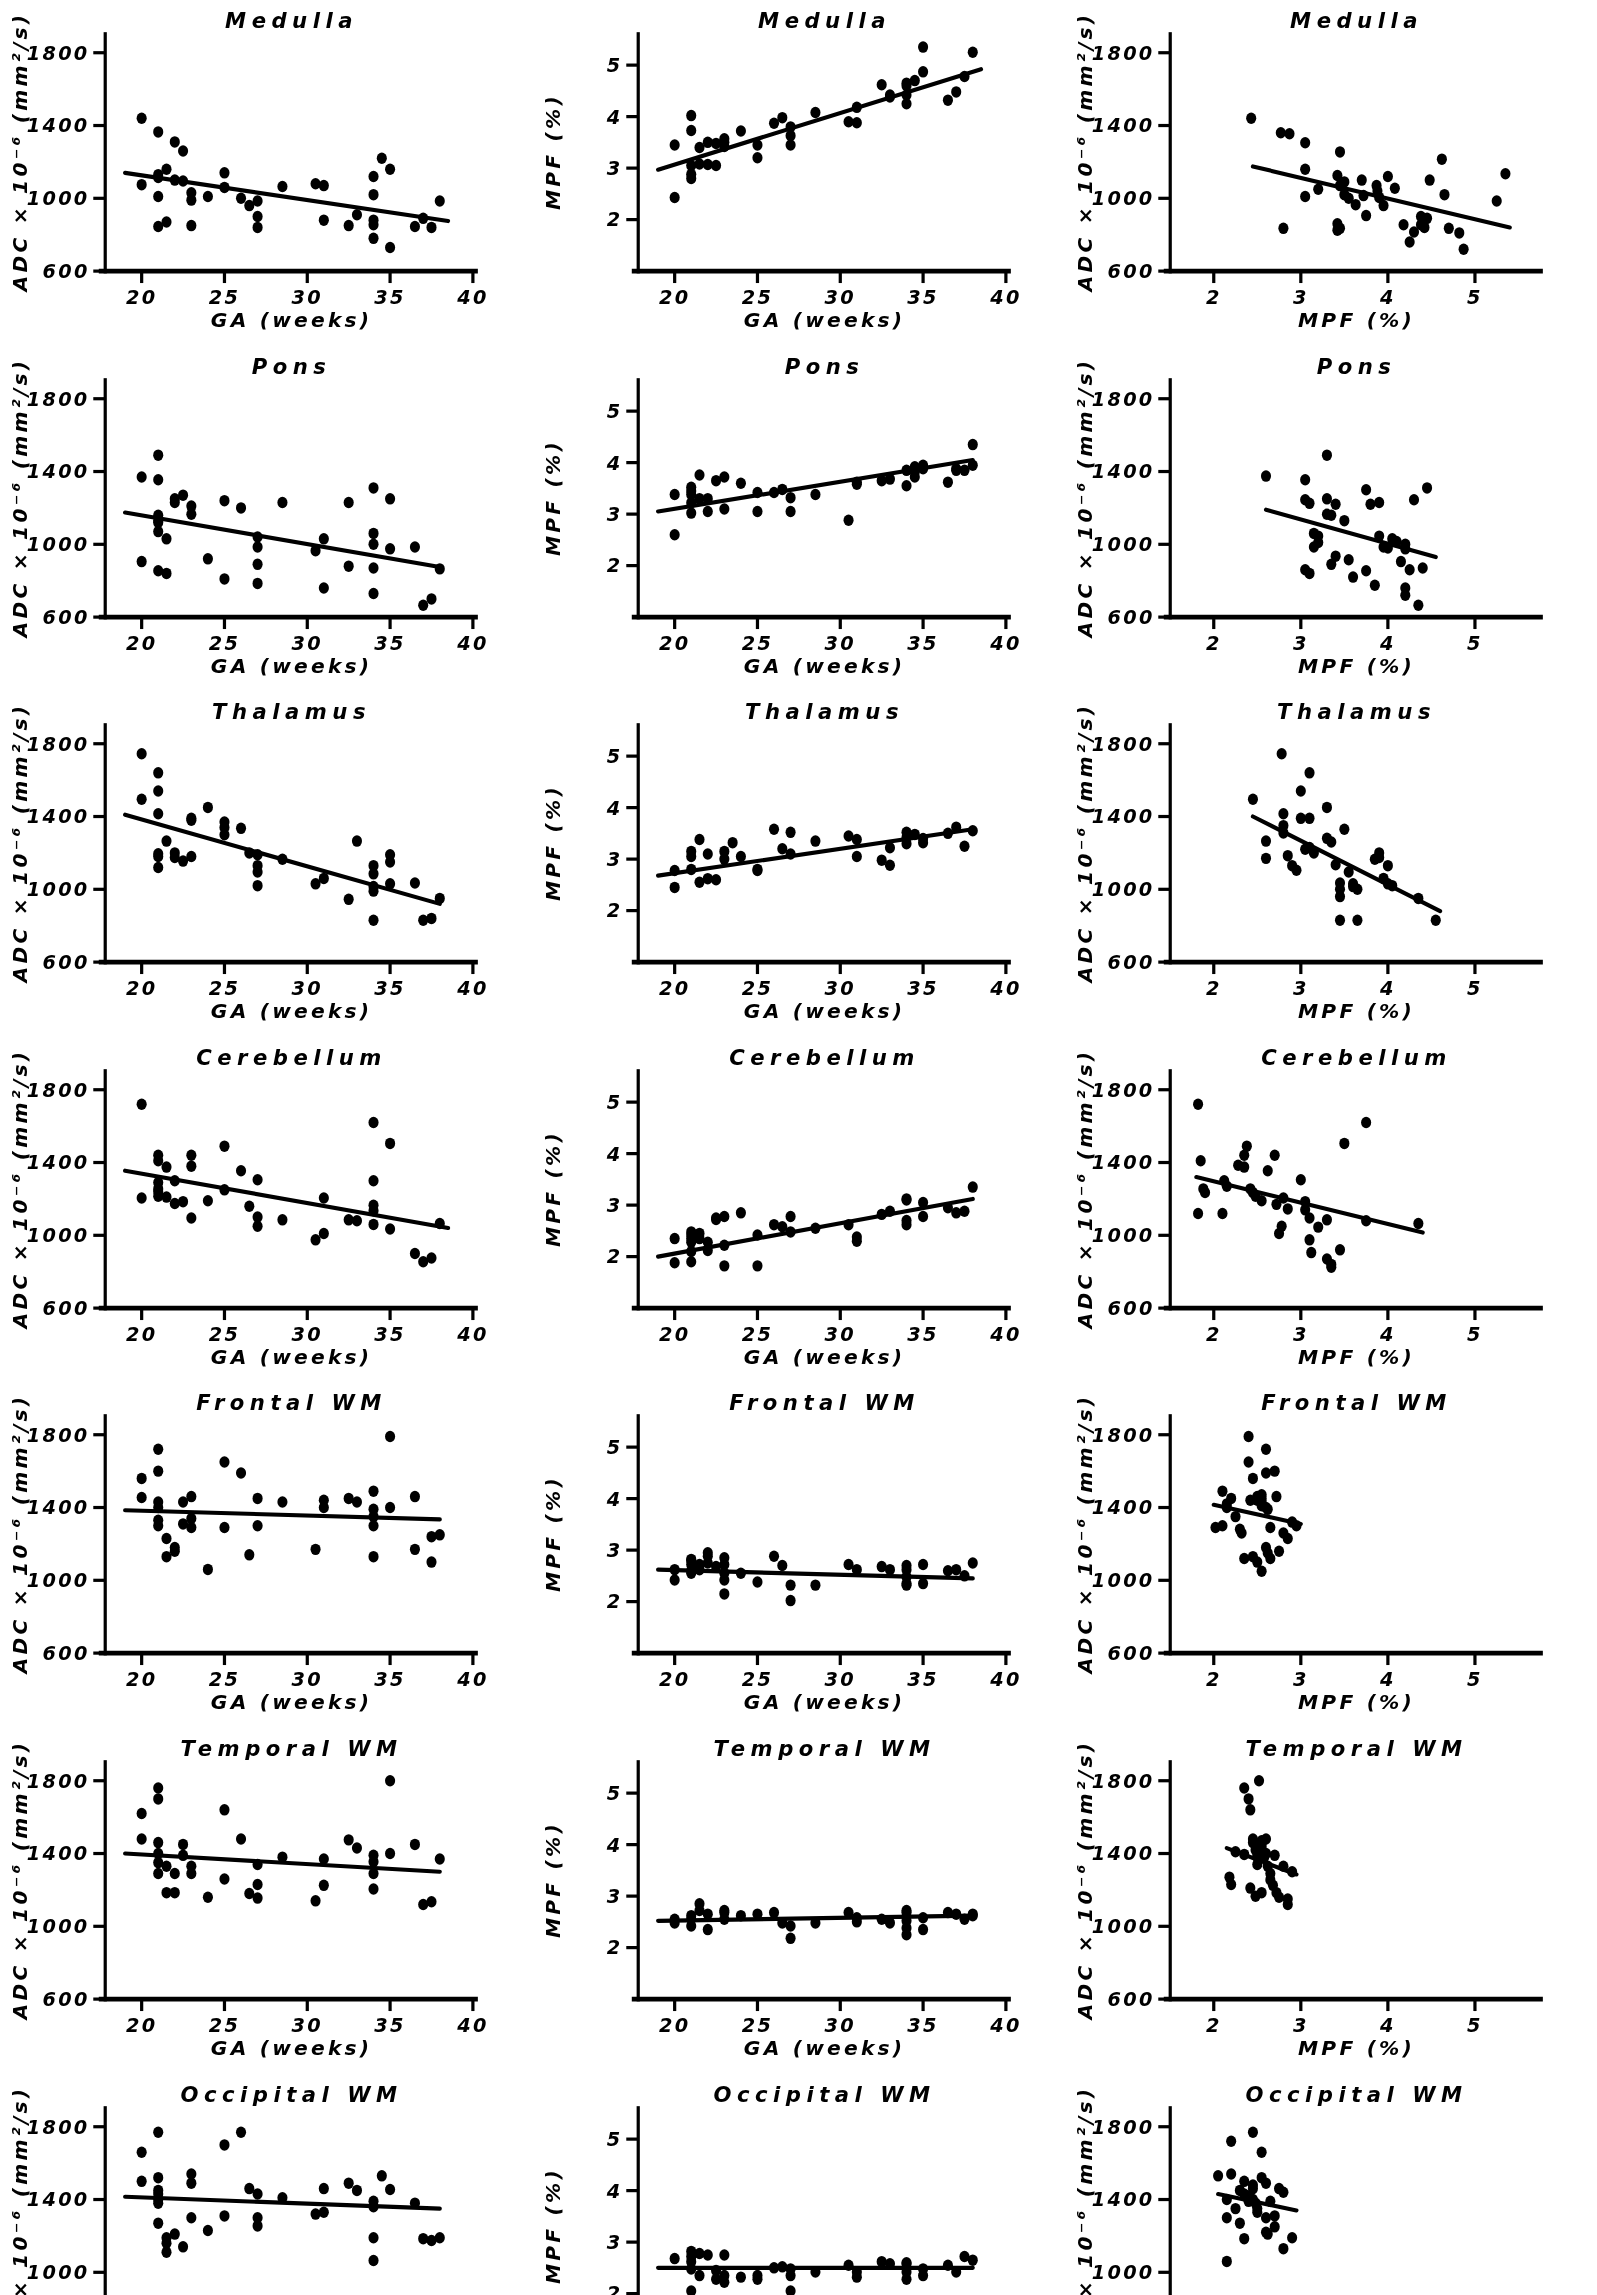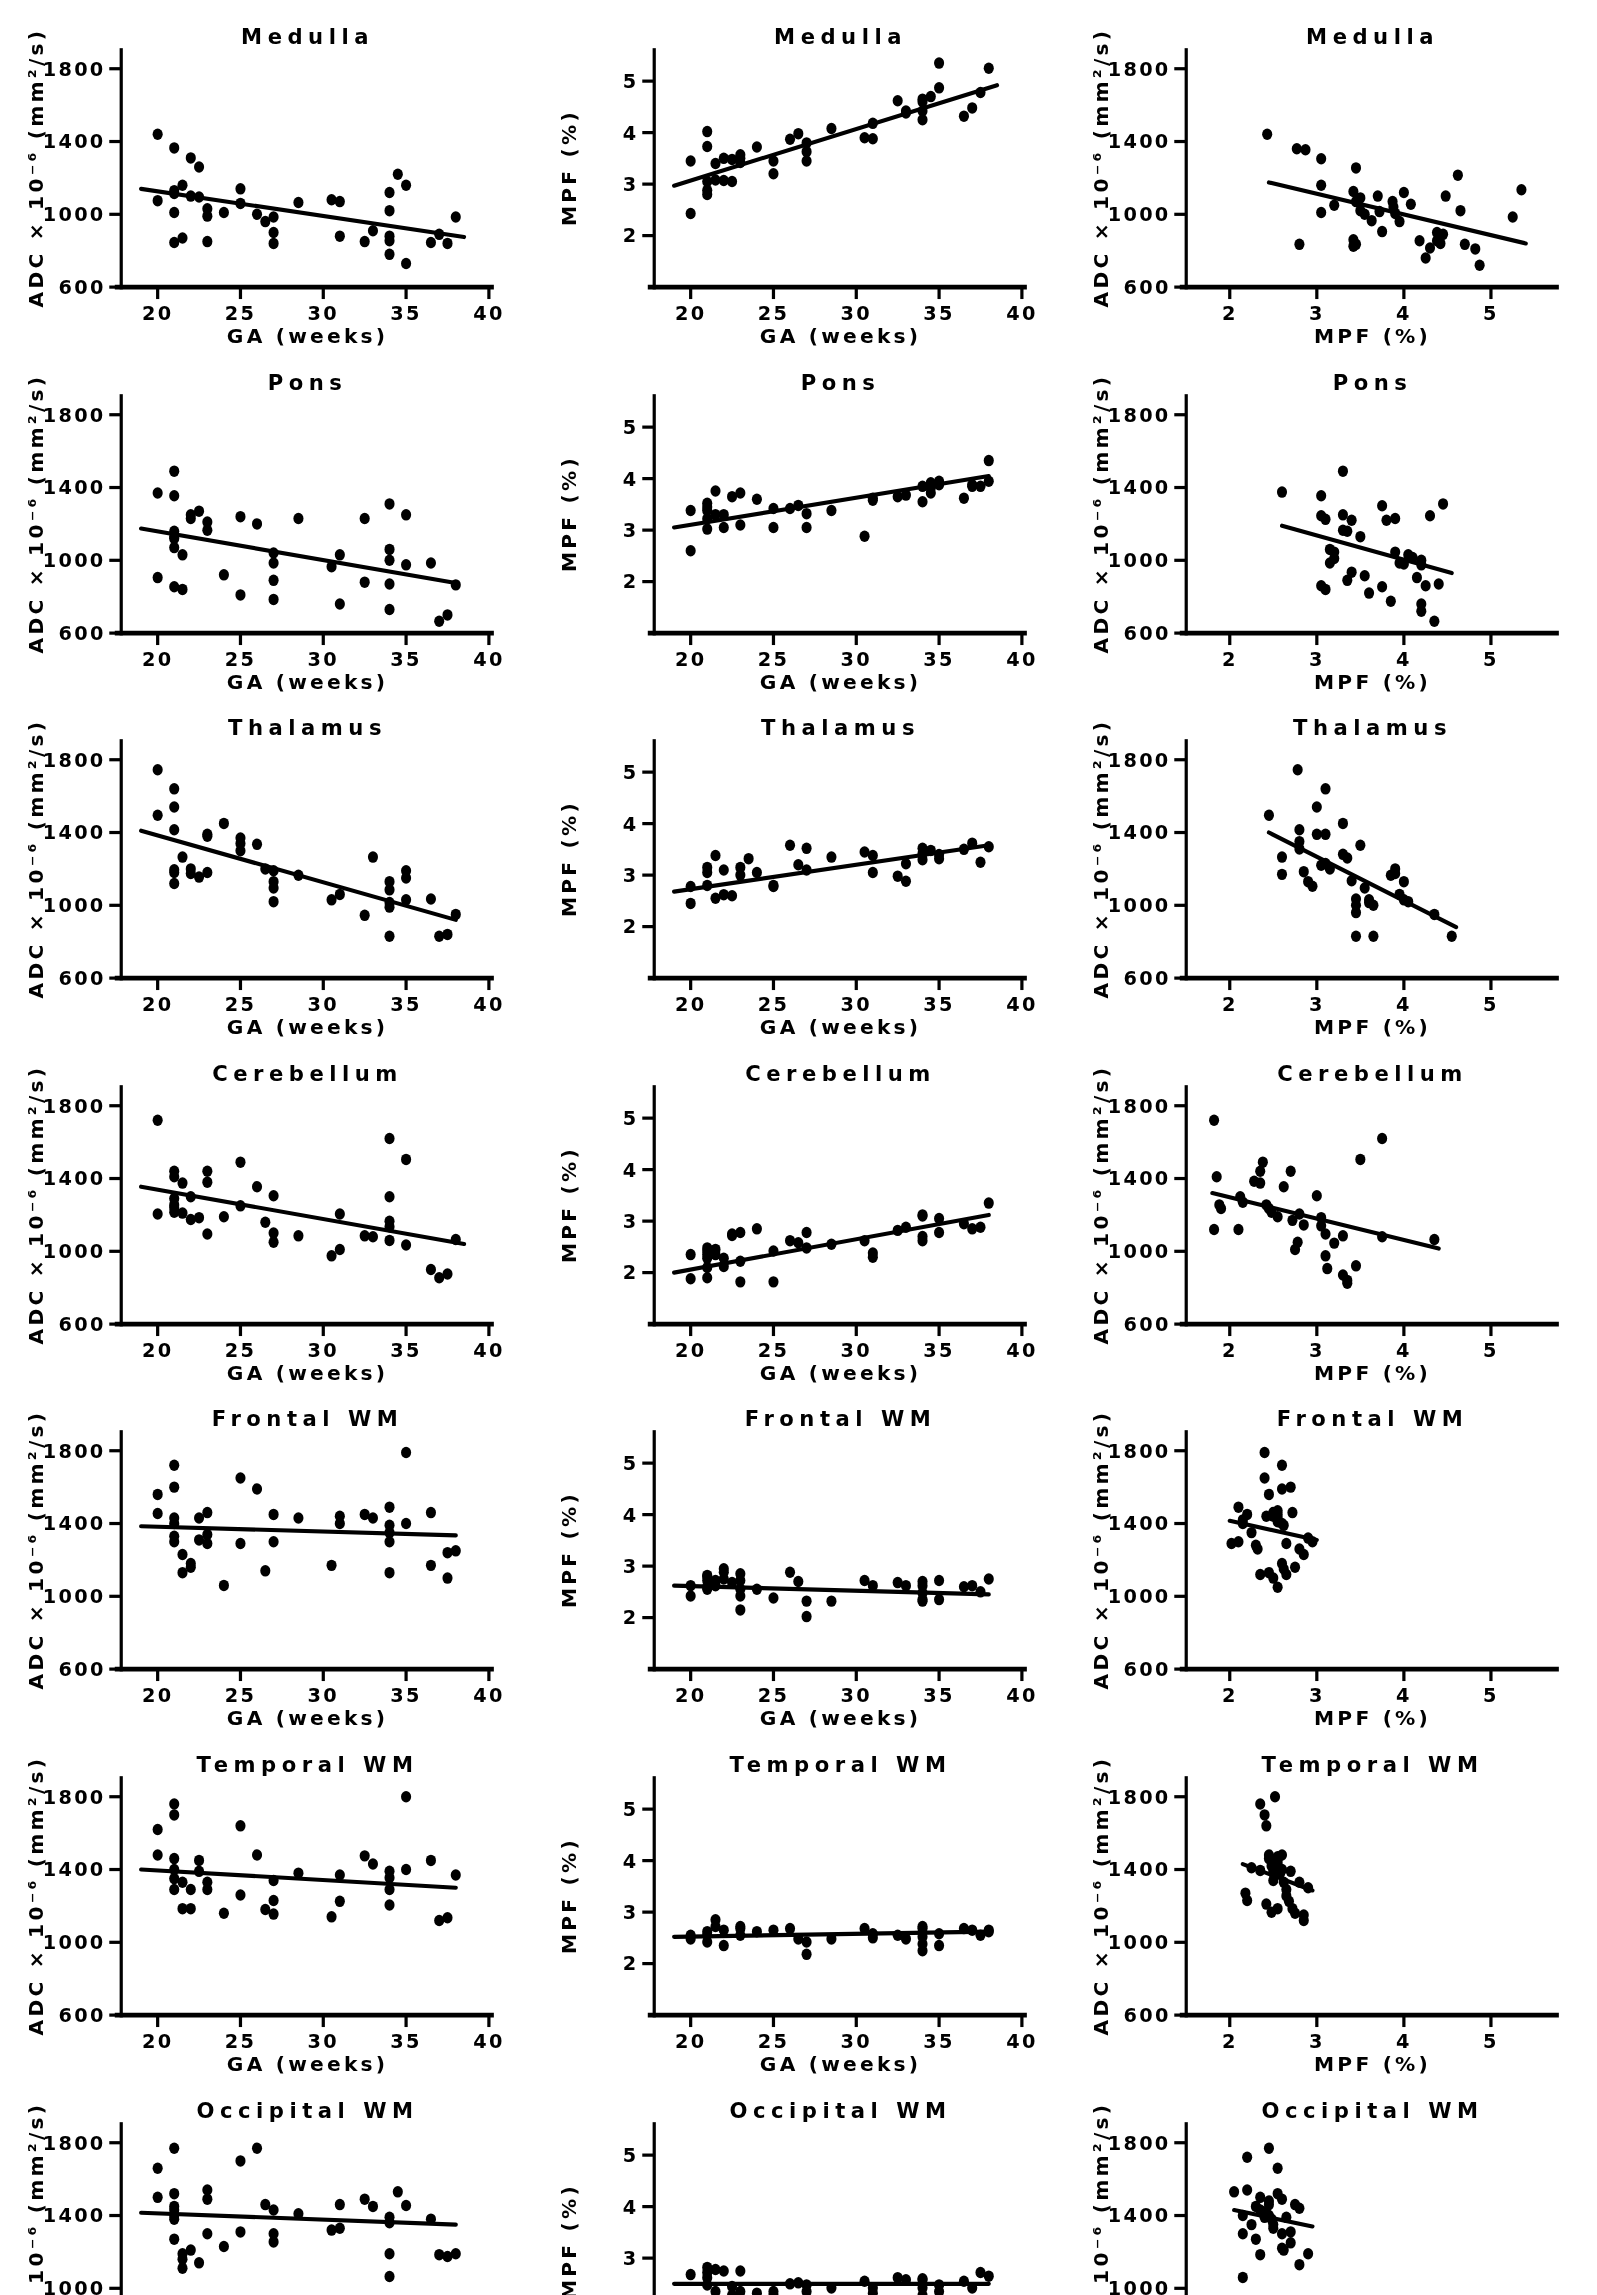--- a/index.html
+++ b/index.html
@@ -1,20 +1,20 @@
 <!DOCTYPE html>
 <html style="font-size:7.3px"><head>
 <meta charset="utf-8">
 <style>
   html,body{margin:0;padding:0;}
   body{
     width:1598px;height:2419px;position:relative;background:#ffffff;
     font-family:"DejaVu Sans","Liberation Sans",sans-serif;overflow:hidden;
   }
-  .plot-cell{position:absolute;width:533px;height:346px;margin:0;padding:16px;}
+  .plot-cell{position:absolute;width:533px;height:346px;margin:0;padding:0;font-style:italic;}
   .plot-cell svg{display:block;width:533px;height:346px;}
 </style>
 </head>
 <body>
 
 <div id="figure-root">
     <figure class="plot-cell" style="left: 0px; top: 0px;">
       <svg viewBox="0 0 1160 753" width="533" height="346">
         <text x="634.5" y="62" text-anchor="middle" fill="#000000" font-size="46" font-weight="700" letter-spacing="12">Medulla</text>
         <line x1="229" y1="70" x2="229" y2="595" stroke="#000000" stroke-width="7"></line>

